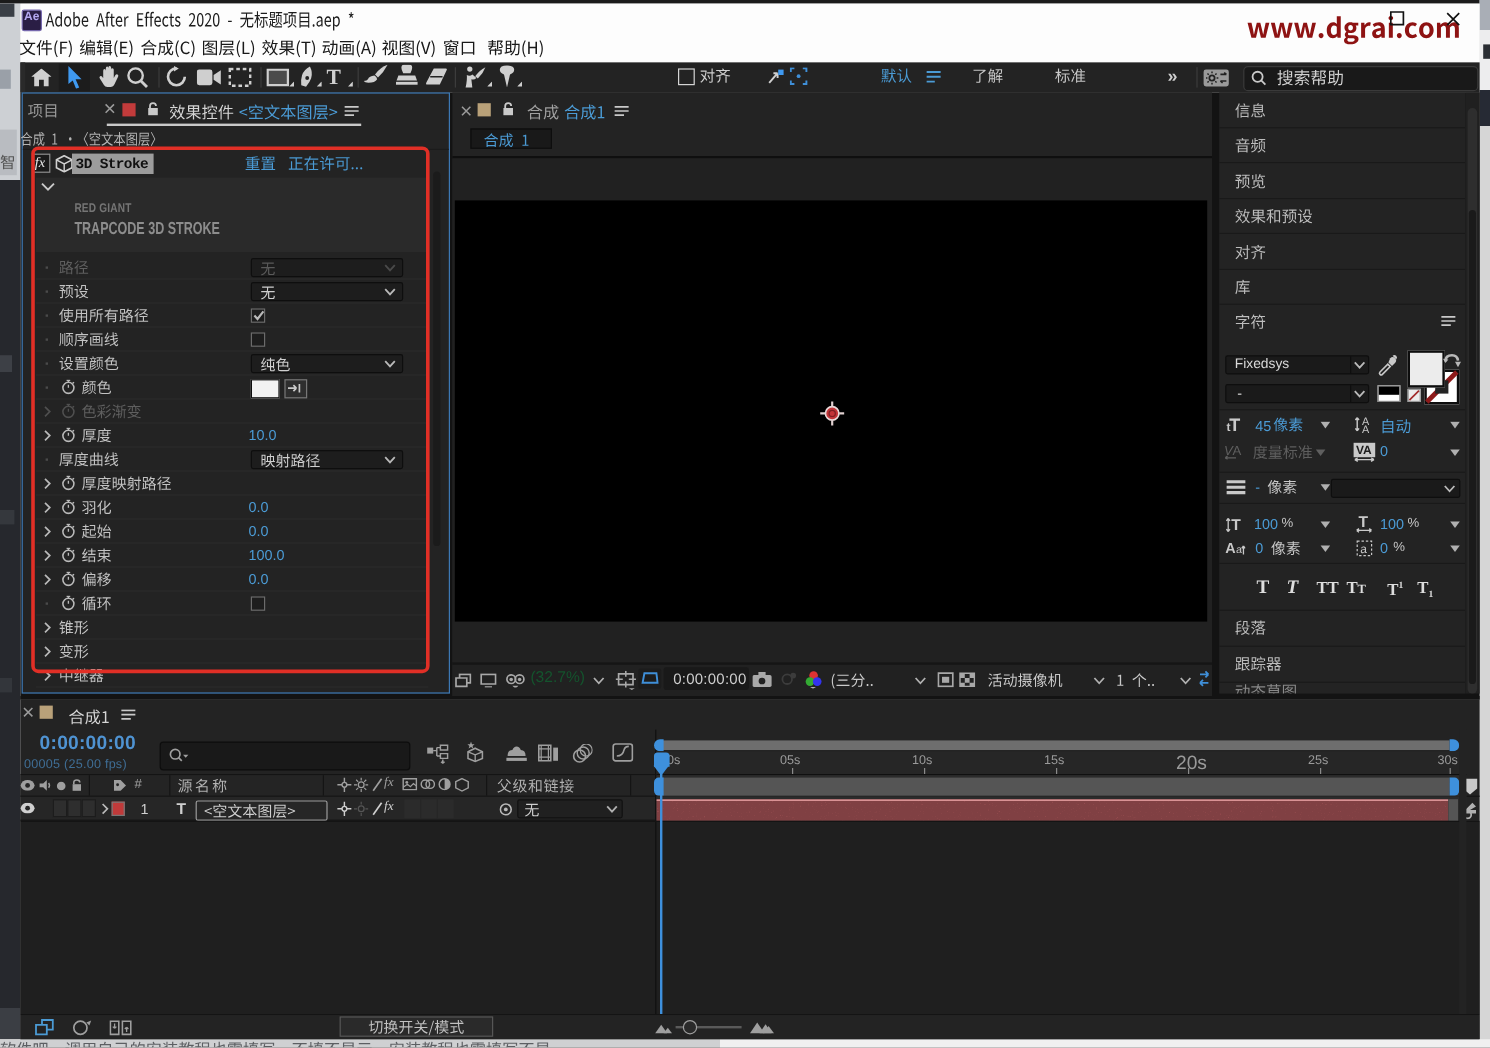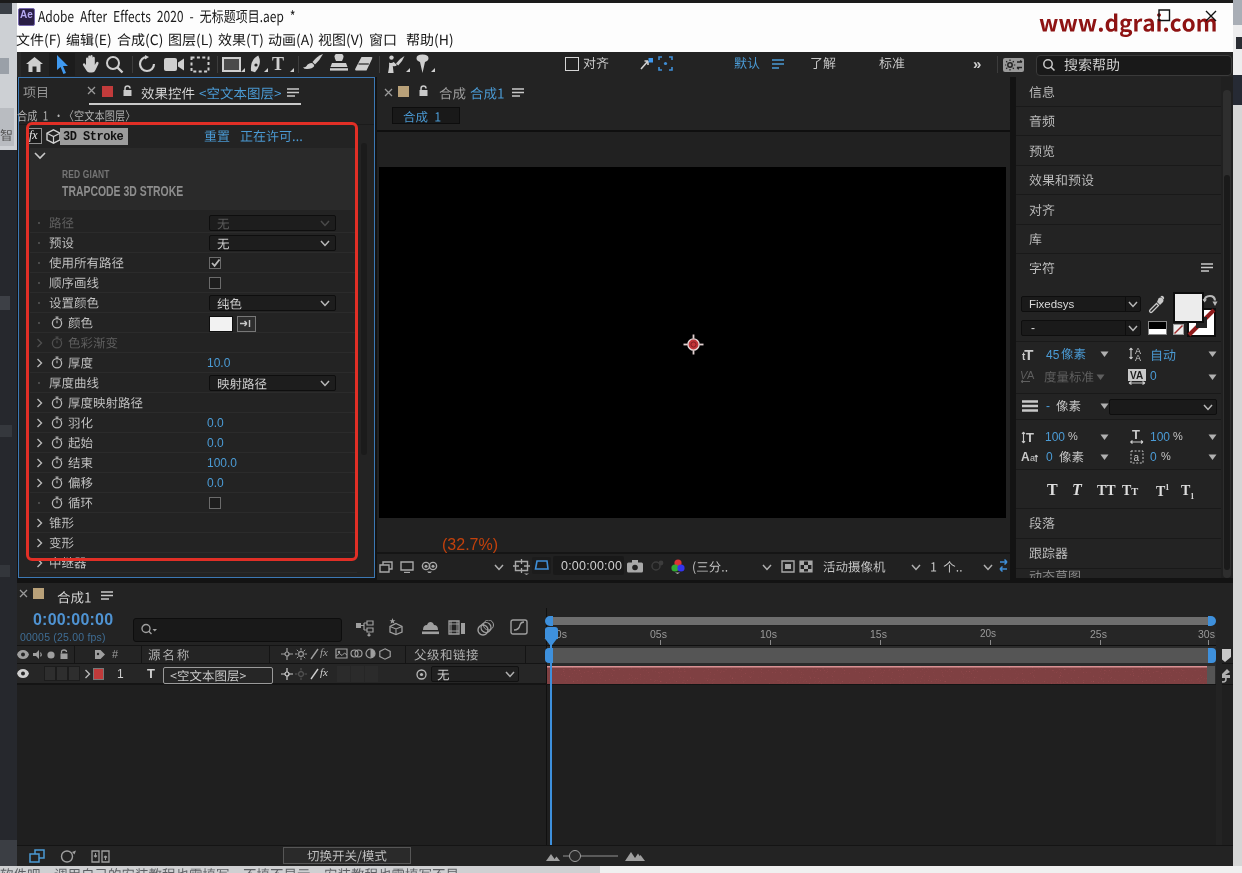--- a/index.html
+++ b/index.html
@@ -485,21 +485,21 @@
     <rect x="1" y="1" width="12" height="8" fill="none" stroke="#a8a8a8" stroke-width="1.4"></rect>
     <line x1="4" y1="11.5" x2="10" y2="11.5" stroke="#a8a8a8" stroke-width="1.4"></line>
   </svg>
 <svg class="a ic" style="left:421px;top:561px;" width="18" height="12" viewBox="0 0 18 12">
     <circle cx="5" cy="5" r="3.6" fill="none" stroke="#a8a8a8" stroke-width="1.4"></circle>
     <circle cx="12" cy="5" r="3.6" fill="none" stroke="#a8a8a8" stroke-width="1.4"></circle>
     <circle cx="5" cy="5.2" r="1.5" fill="#a8a8a8"></circle>
     <circle cx="12" cy="5.2" r="1.5" fill="#a8a8a8"></circle>
     <path d="M6 10.5 L8.5 13 L11 10.5" fill="#a8a8a8"></path>
   </svg>
-<div class="a" style="left:442px;top:536px;font-size:16px;color:#c2410c">(32.7%)</div>
+<div class="a" style="left:442px;top:556px;font-size:13px;color:#14532d">(32.7%)</div>
 <svg class="a ic" style="left:494px;top:564px;" width="10" height="7" viewBox="0 0 10 7">
     <path d="M1 1 L5 5.4 L9 1" fill="none" stroke="#b0b0b0" stroke-width="1.5"></path>
   </svg>
 <svg class="a ic" style="left:513px;top:559px;" width="17" height="16" viewBox="0 0 17 16">
     <rect x="2.5" y="2.5" width="12" height="9" fill="none" stroke="#a8a8a8" stroke-width="1.4"></rect>
     <path d="M8.5 0 V5 M8.5 9 V14 M0 7 H6 M11 7 H17" stroke="#a8a8a8" stroke-width="1.3"></path>
     <path d="M11 14.5 L13.5 16 L16 14.5" fill="#a8a8a8"></path>
   </svg>
 <div class="a" style="left:532px;top:557px;width:19px;height:17px;background:#1c1c1c;border-radius:2px"></div>
 <svg class="a ic" style="left:534px;top:560px;" width="15" height="11" viewBox="0 0 15 11">
@@ -911,21 +911,21 @@
 <div class="a" style="left:552px;top:617px;width:656px;height:8px;background:#6e6e6e"></div>
 <div class="a" style="left:545px;top:616px;width:8px;height:10px;background:#3e90dc;border-radius:5px 0 0 5px"></div>
 <div class="a" style="left:1208px;top:616px;width:8px;height:10px;background:#3e90dc;border-radius:0 5px 5px 0"></div>
 <div class="a" style="left:547px;top:626px;width:675px;height:20px;background:#262626"></div>
 <div class="a" style="left:650px;top:628px;font-size:10.5px;color:#9a9a9a">05s</div>
 <div class="a" style="left:660px;top:640px;width:1px;height:6px;background:#8a8a8a"></div>
 <div class="a" style="left:760px;top:628px;font-size:10.5px;color:#9a9a9a">10s</div>
 <div class="a" style="left:770px;top:640px;width:1px;height:6px;background:#8a8a8a"></div>
 <div class="a" style="left:870px;top:628px;font-size:10.5px;color:#9a9a9a">15s</div>
 <div class="a" style="left:880px;top:640px;width:1px;height:6px;background:#8a8a8a"></div>
-<div class="a" style="left:980px;top:628px;font-size:10px;color:#9a9a9a">20s</div>
+<div class="a" style="left:980px;top:628px;font-size:16px;color:#9a9a9a">20s</div>
 <div class="a" style="left:990px;top:640px;width:1px;height:6px;background:#8a8a8a"></div>
 <div class="a" style="left:1090px;top:628px;font-size:10.5px;color:#9a9a9a">25s</div>
 <div class="a" style="left:1100px;top:640px;width:1px;height:6px;background:#8a8a8a"></div>
 <div class="a" style="left:550px;top:628px;font-size:10.5px;color:#9a9a9a">00s</div>
 <div class="a" style="left:1198px;top:628px;font-size:10.5px;color:#9a9a9a">30s</div>
 <div class="a" style="left:1208px;top:640px;width:1px;height:6px;background:#8a8a8a"></div>
 <div class="a" style="left:547px;top:645px;width:675px;height:1px;background:#101010"></div>
 <div class="a" style="left:547px;top:646px;width:675px;height:18px;background:#2b2b2b"></div>
 <div class="a" style="left:552px;top:648px;width:656px;height:15px;background:#555"></div>
 <div class="a" style="left:545px;top:648px;width:8px;height:15px;background:#3e90dc;border-radius:4px 0 0 4px"></div>

